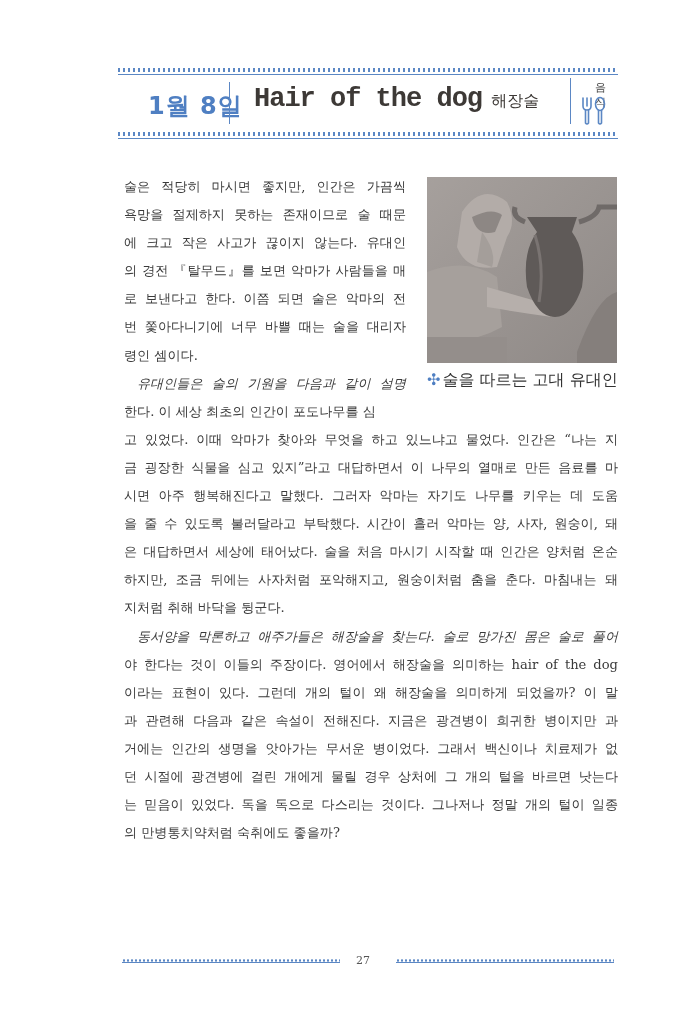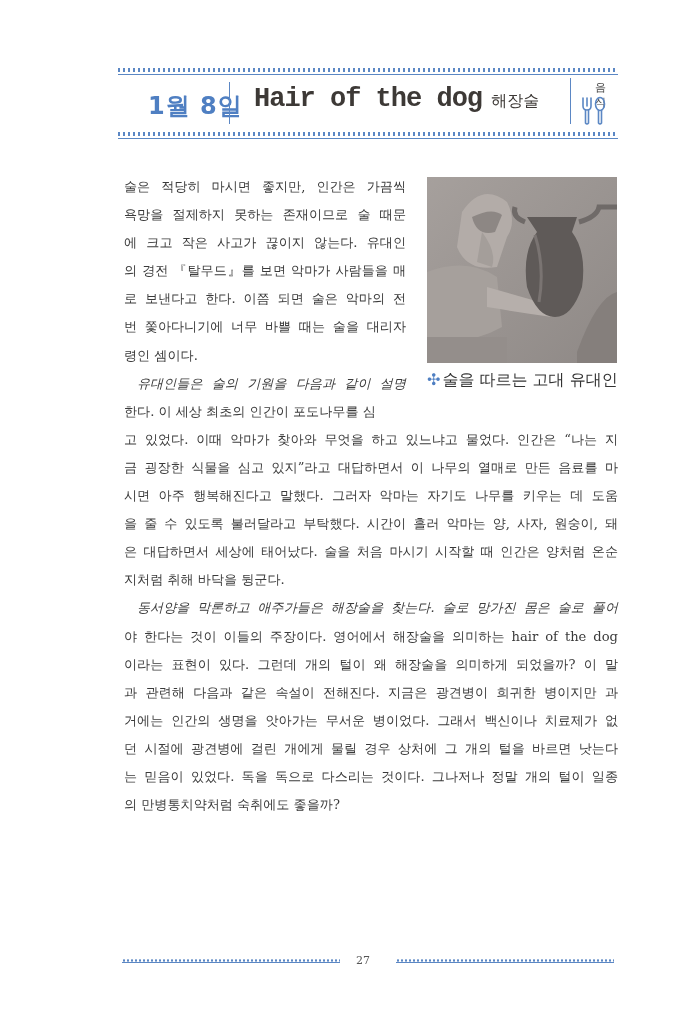--- a/index.html
+++ b/index.html
@@ -143,20 +143,21 @@
   <span class="line narrow">로 보낸다고 한다. 이쯤 되면 술은 악마의 전</span>
   <span class="line narrow">번 쫓아다니기에 너무 바쁠 때는 술을 대리자</span>
   <span class="line narrow short">령인 셈이다.</span>
   <span class="line narrow indent">유대인들은 술의 기원을 다음과 같이 설명</span>
   <span class="line narrow short">한다. 이 세상 최초의 인간이 포도나무를 심</span>
   <span class="line">고 있었다. 이때 악마가 찾아와 무엇을 하고 있느냐고 물었다. 인간은 “나는 지</span>
   <span class="line">금 굉장한 식물을 심고 있지”라고 대답하면서 이 나무의 열매로 만든 음료를 마</span>
   <span class="line">시면 아주 행복해진다고 말했다. 그러자 악마는 자기도 나무를 키우는 데 도움</span>
   <span class="line">을 줄 수 있도록 불러달라고 부탁했다. 시간이 흘러 악마는 양, 사자, 원숭이, 돼</span>
   <span class="line">은 대답하면서 세상에 태어났다. 술을 처음 마시기 시작할 때 인간은 양처럼 온순</span>
+  <span class="line">하지만, 조금 뒤에는 사자처럼 포악해지고, 원숭이처럼 춤을 춘다. 마침내는 돼</span>
   <span class="line short">지처럼 취해 바닥을 뒹군다.</span>
   <span class="line indent">동서양을 막론하고 애주가들은 해장술을 찾는다. 술로 망가진 몸은 술로 풀어</span>
   <span class="line">야 한다는 것이 이들의 주장이다. 영어에서 해장술을 의미하는 hair of the dog</span>
   <span class="line">이라는 표현이 있다. 그런데 개의 털이 왜 해장술을 의미하게 되었을까? 이 말</span>
   <span class="line">과 관련해 다음과 같은 속설이 전해진다. 지금은 광견병이 희귀한 병이지만 과</span>
   <span class="line">거에는 인간의 생명을 앗아가는 무서운 병이었다. 그래서 백신이나 치료제가 없</span>
   <span class="line">던 시절에 광견병에 걸린 개에게 물릴 경우 상처에 그 개의 털을 바르면 낫는다</span>
   <span class="line">는 믿음이 있었다. 독을 독으로 다스리는 것이다. 그나저나 정말 개의 털이 일종</span>
   <span class="line short">의 만병통치약처럼 숙취에도 좋을까?</span>
 </div>

